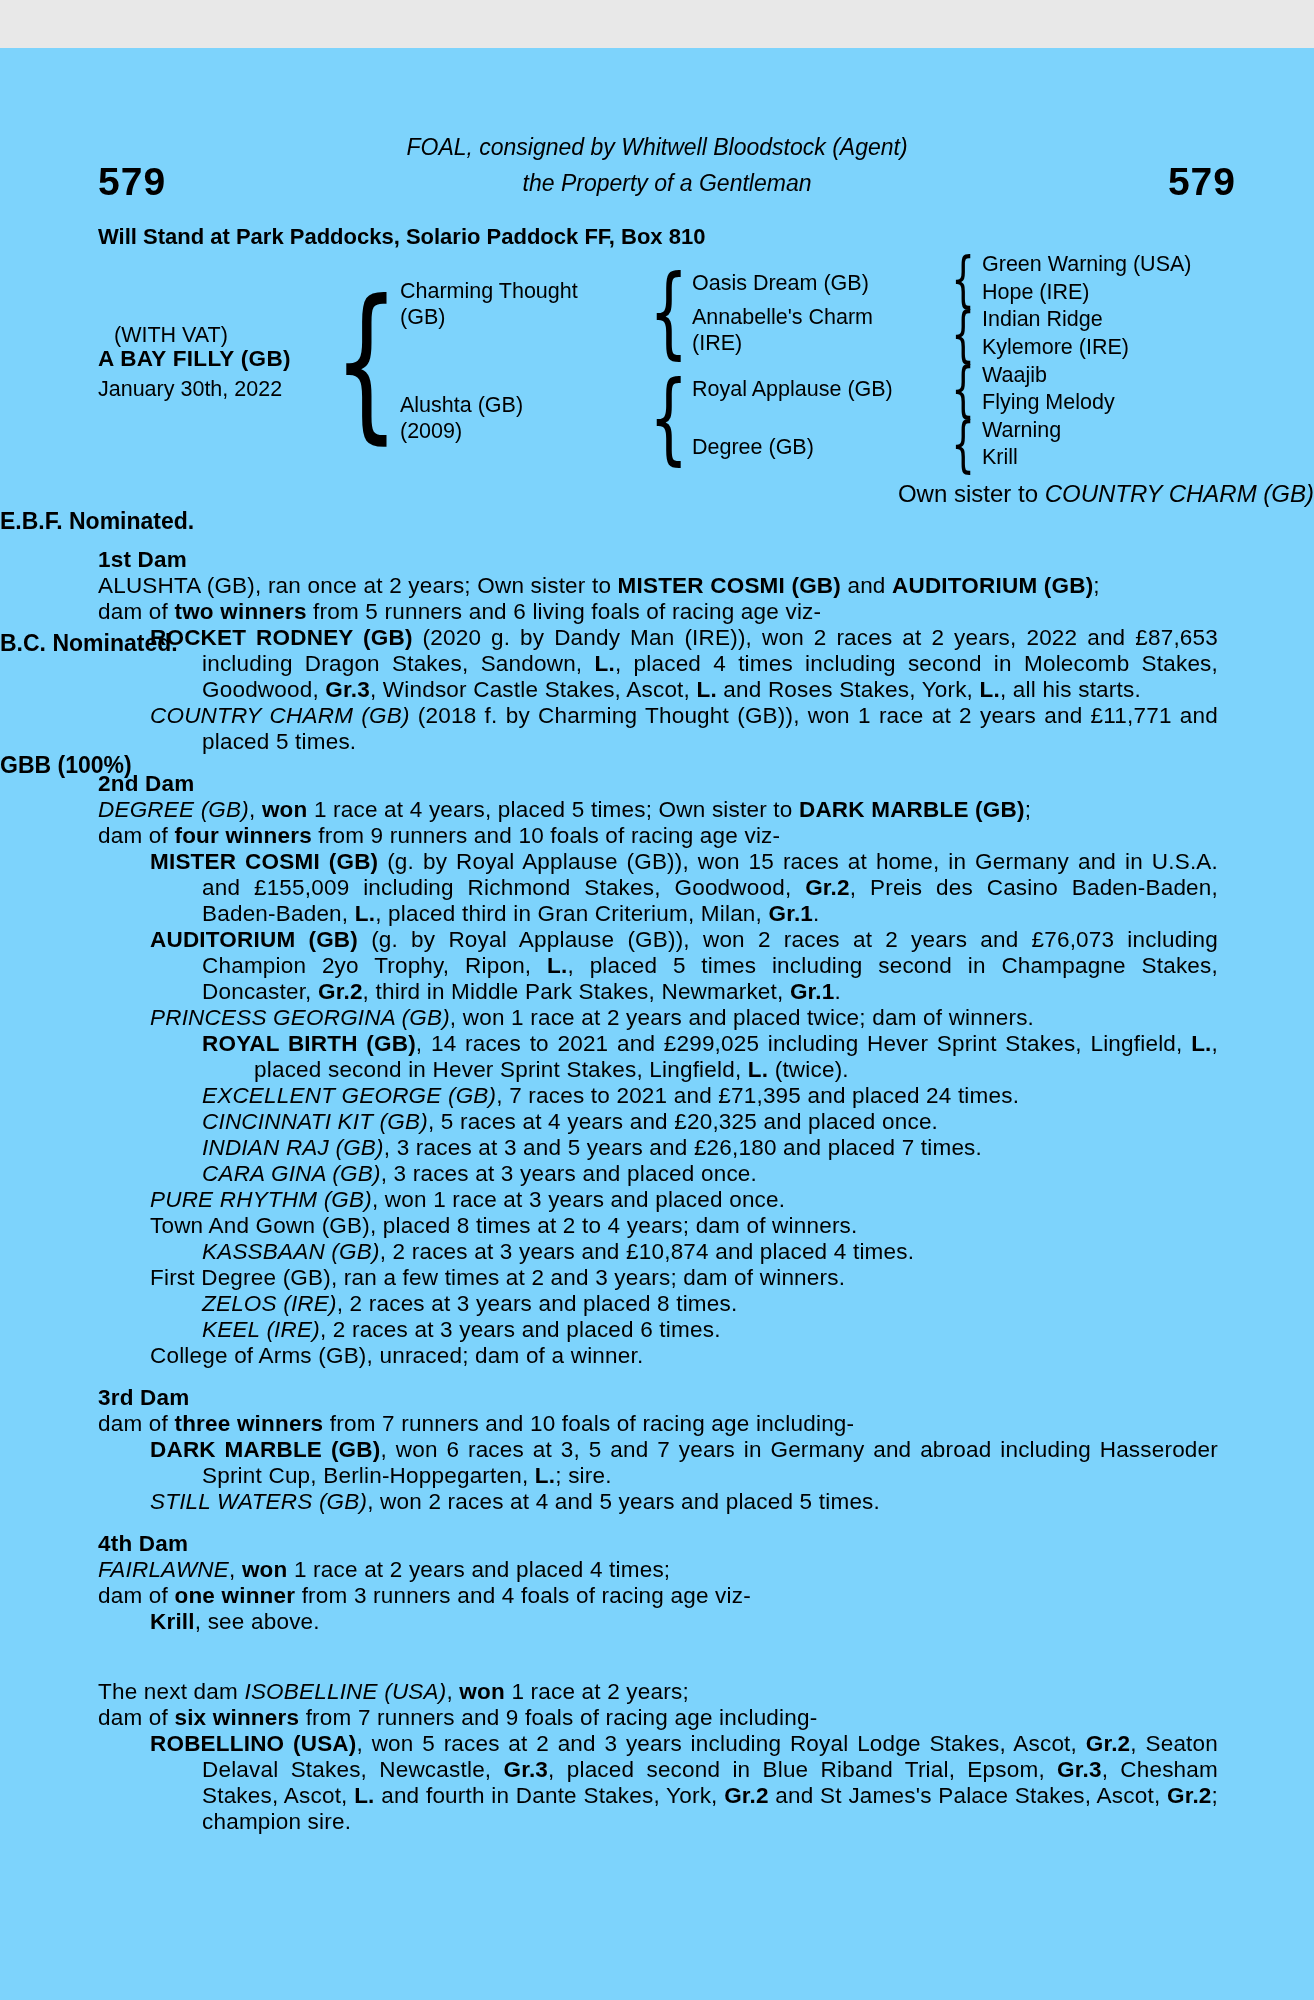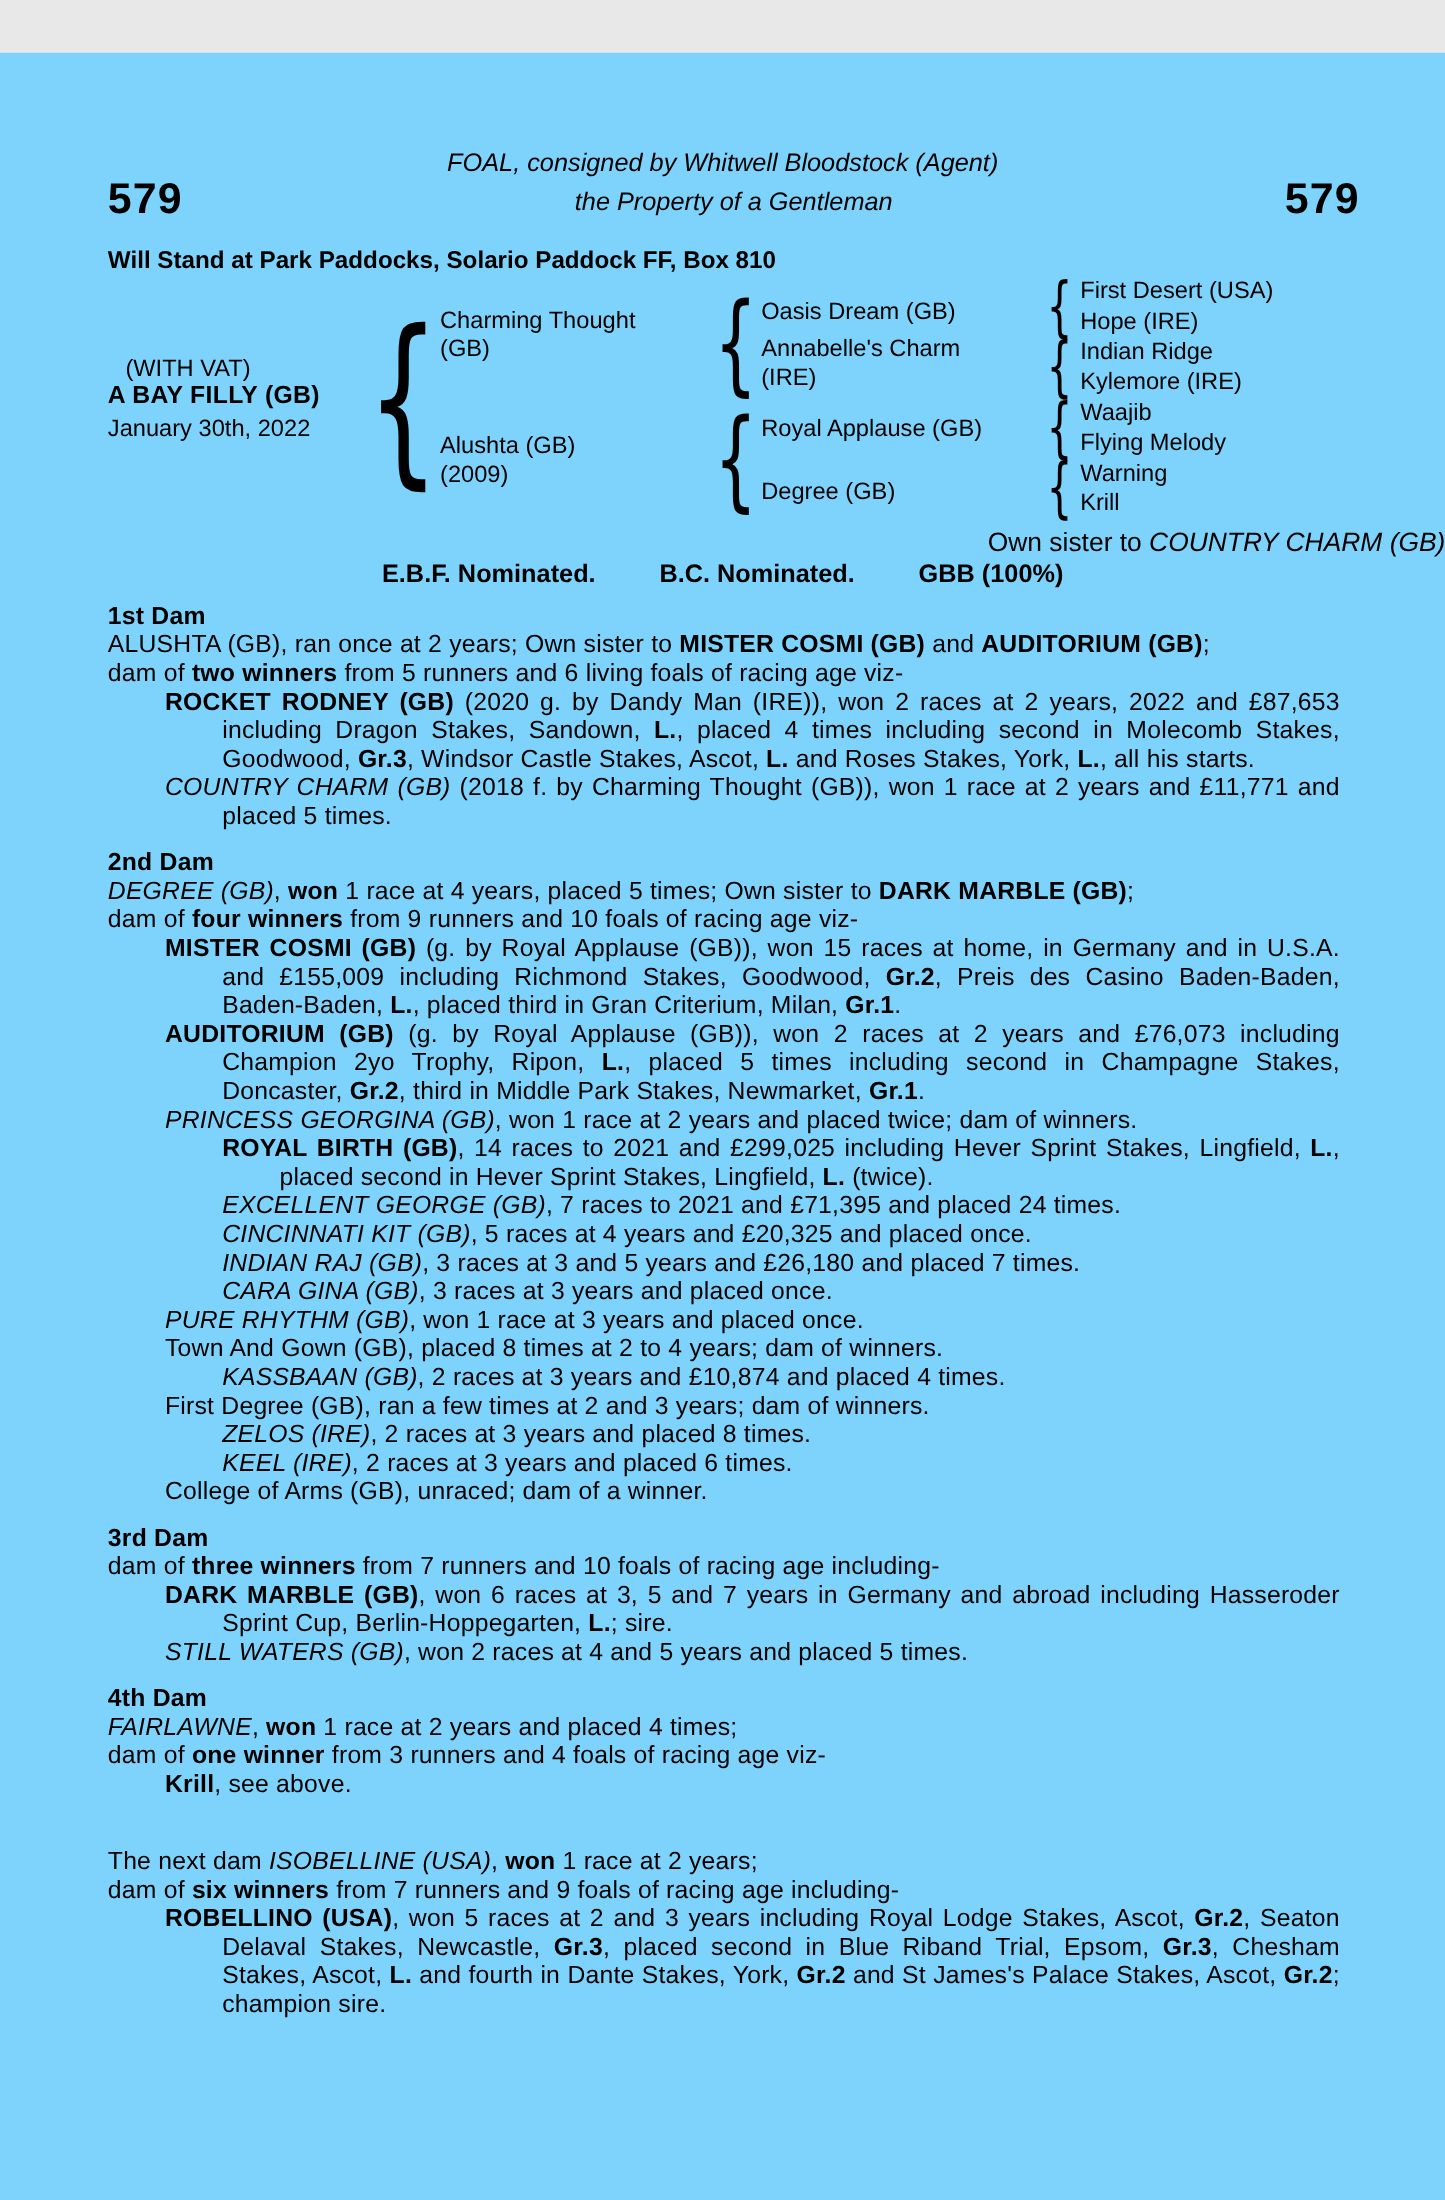--- a/index.html
+++ b/index.html
@@ -43,22 +43,22 @@
   }
   .brace > span{display:block; transform:scaleX(.62);}
   .brace-lg{font-size:168px; line-height:168px;}
   .brace-md{font-size:100px; line-height:100px;}
   .brace-sm{font-size:60px; line-height:60px;}
 
   
   .own-sister{position:absolute; top:432px; left:0; width:100%; text-align:right; font-size:24px;}
   .nominations{
     position:absolute; top:460px; left:0; width:100%;
-    display:flex; justify-content:center; gap:58px;
-    font-weight:bold; font-size:23px;
+    display:flex; justify-content:center; gap:95px;
+    font-weight:bold; font-size:23px;flex-direction:column;
   }
 
   
   .body-text{
     position:absolute; top:499px; left:98px; width:1120px;
     font-size:22.5px; line-height:26px; letter-spacing:.2px;
   }
   .dam-section + .dam-section{margin-top:16px;}
   .dam-section.next-dam{margin-top:44px;}
   .dam-heading{font-weight:bold;}
@@ -116,21 +116,21 @@
     <div class="brace brace-sm" style="left:852px;top:57px;width:26px;height:58px">
         <span>{</span>
       </div>
     <div class="brace brace-sm" style="left:852px;top:112px;width:26px;height:58px">
         <span>{</span>
       </div>
     <div class="brace brace-sm" style="left:852px;top:167px;width:26px;height:58px">
         <span>{</span>
       </div>
 
-    <div class="ped-abs" style="left:884px;top:5px">First Desert (USA)</div>
+    <div class="ped-abs" style="left:884px;top:5px">Green Warning (USA)</div>
     <div class="ped-abs" style="left:884px;top:33px">Hope (IRE)</div>
     <div class="ped-abs" style="left:884px;top:60px">Indian Ridge</div>
     <div class="ped-abs" style="left:884px;top:88px">Kylemore (IRE)</div>
     <div class="ped-abs" style="left:884px;top:116px">Waajib</div>
     <div class="ped-abs" style="left:884px;top:143px">Flying Melody</div>
     <div class="ped-abs" style="left:884px;top:171px">Warning</div>
     <div class="ped-abs" style="left:884px;top:198px">Krill</div>
   </div>
 
   <div class="own-sister"><span>Own sister to </span><span class="i">COUNTRY CHARM (GB)</span></div>

